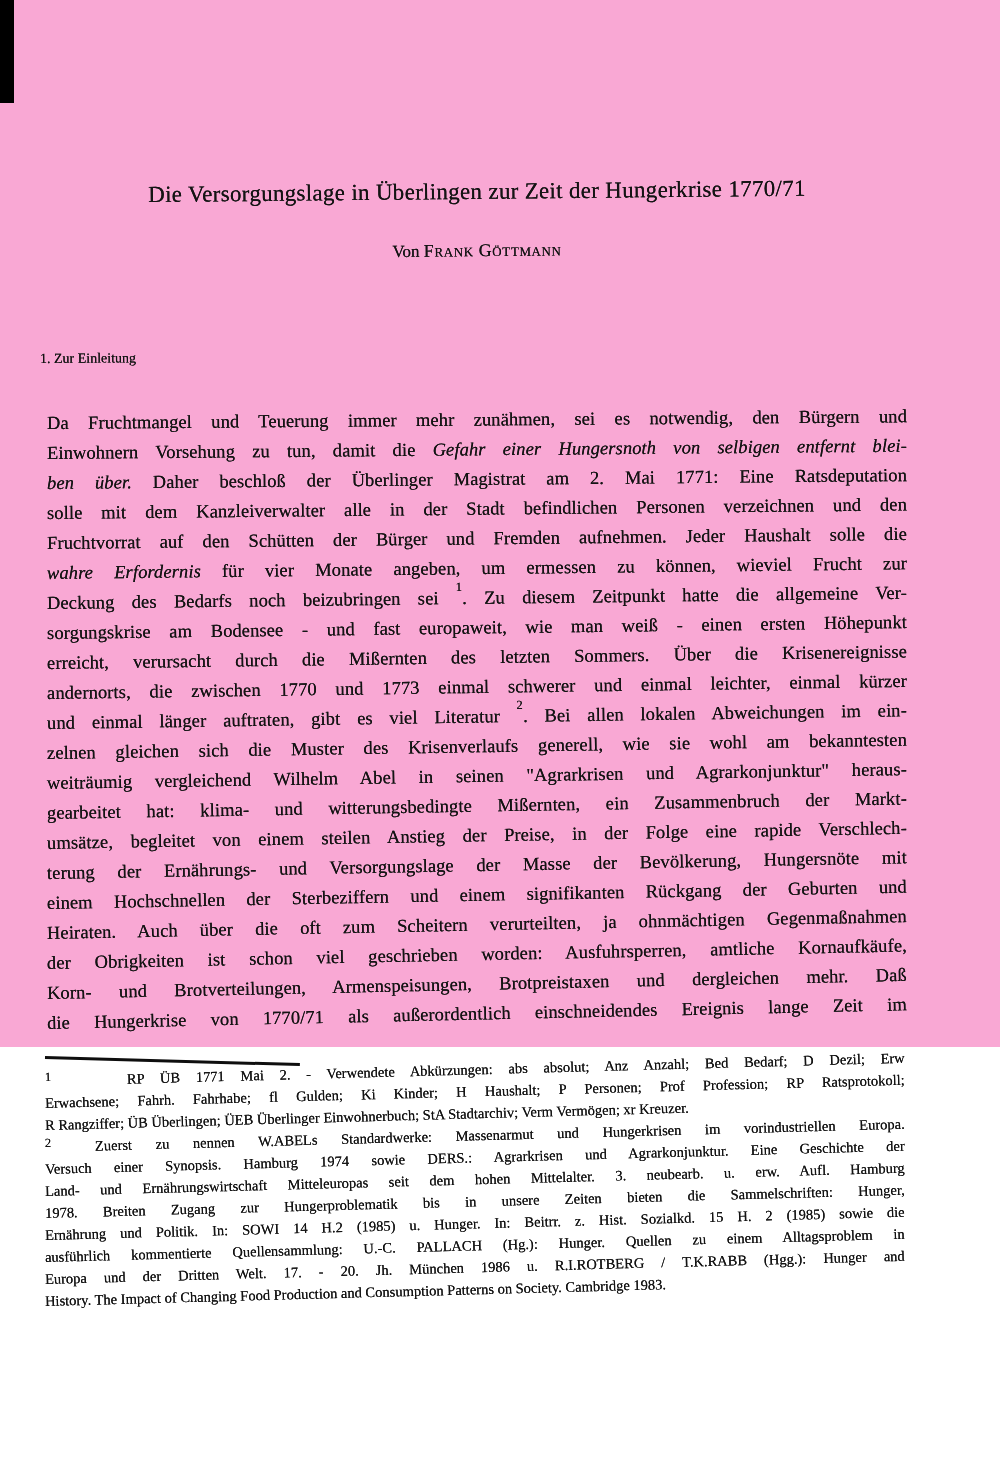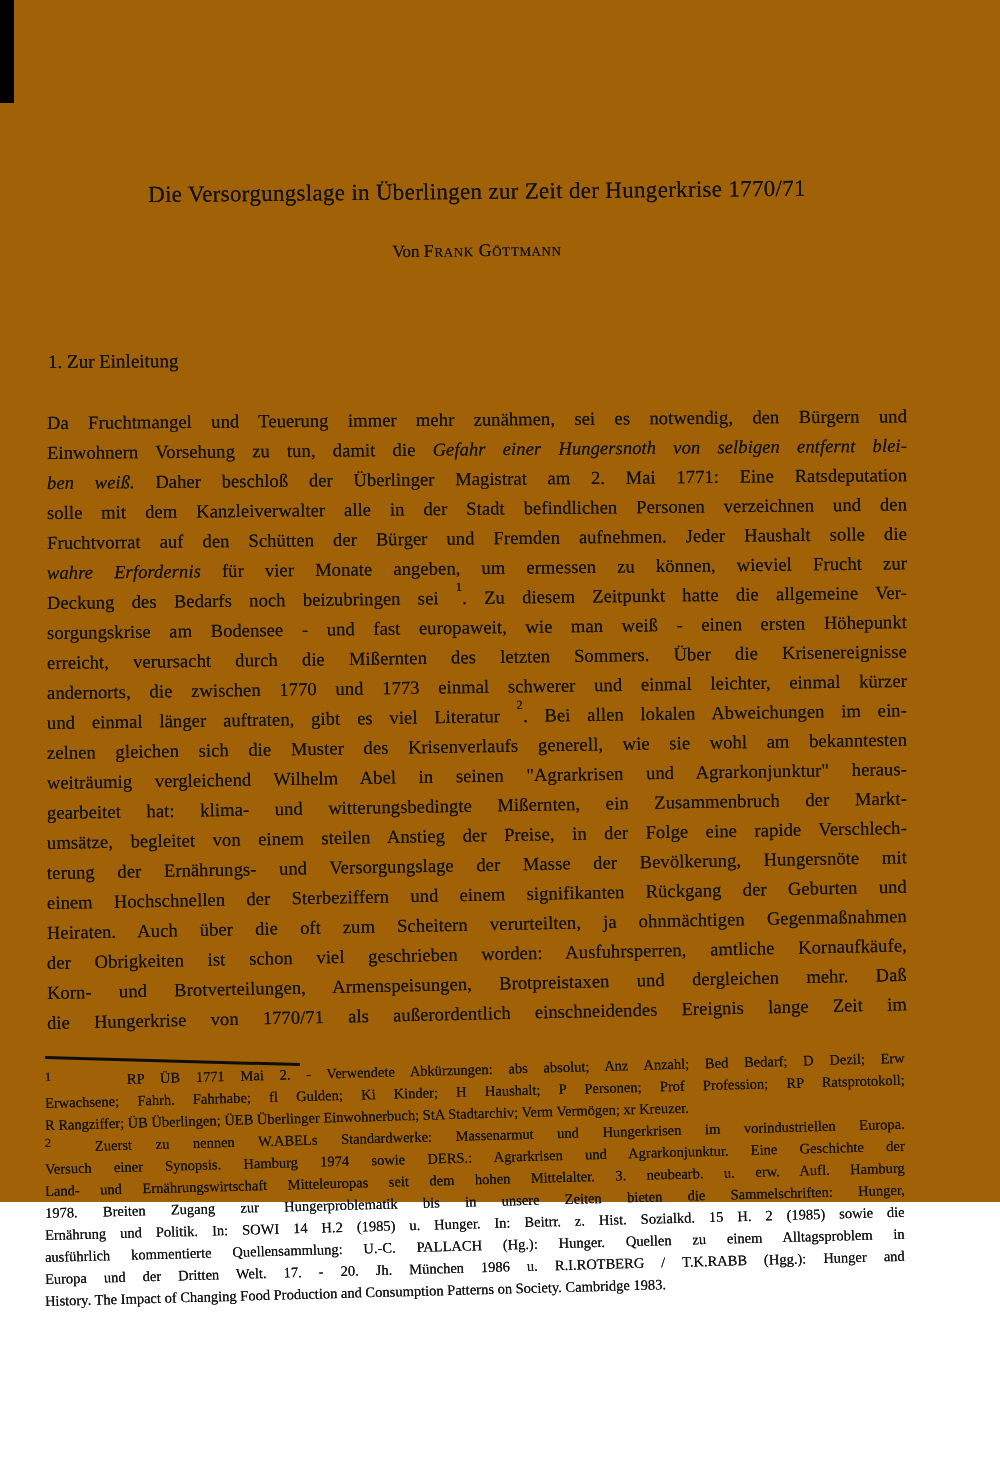--- a/index.html
+++ b/index.html
@@ -5,22 +5,22 @@
   html, body { margin: 0; padding: 0; }
   body {
     width: 1000px; height: 1473px;
     background: #ffffff;
     font-family: "Liberation Serif", "DejaVu Serif", serif;
     color: #141414;
     overflow: hidden;
   }
   .page {
     position: relative;
-    width: 1000px; height: 1202px;
-    background: #a16207;
+    width: 1000px; height: 1047px;
+    background: #f9a8d4;
   }
   .page * { text-shadow: 0 0 0.4px currentColor; }
 
   
   .corner-bar {
     position: absolute; left: 0; top: 0;
     width: 14px; height: 103px;
     background: #000000;
     text-shadow: none;
   }
@@ -34,22 +34,22 @@
   }
   .byline {
     position: absolute; top: 244px; left: 47px; width: 860px;
     text-align: center; font-size: 17px;
     transform: rotate(-0.5deg); transform-origin: 0 50%;
   }
   .byline .sc {
     font-variant: small-caps; letter-spacing: 0.6px; font-size: 18px;
   }
   .section-heading {
-    position: absolute; top: 351px; left: 48px;
-    font-size: 19px;
+    position: absolute; top: 351px; left: 40px;
+    font-size: 14px;
     transform: rotate(-0.4deg); transform-origin: 0 50%;
     white-space: nowrap;
   }
 
   .body-block {
     position: absolute; top: 408px; left: 47px; width: 860px;
   }
   .line {
     position: relative;
     height: 30px; line-height: 30px;
@@ -97,21 +97,21 @@
   <div class="byline">
     <span>Von</span>
     <span class="sc">Frank Göttmann</span>
   </div>
 
   <div class="section-heading">1. Zur Einleitung</div>
 
   <div class="body-block" id="body-lines">
       <div class="line" style="transform: rotate(-0.45deg);"><span>Da Fruchtmangel und Teuerung immer mehr zunähmen, sei es notwendig, den Bürgern und</span></div>
       <div class="line" style="transform: rotate(-0.49deg);"><span>Einwohnern Vorsehung zu tun, damit die </span><span class="it">Gefahr einer Hungersnoth von selbigen entfernt blei-</span></div>
-      <div class="line" style="transform: rotate(-0.53deg);"><span class="it">ben weiß.</span><span> Daher beschloß der Überlinger Magistrat am 2. Mai 1771: Eine Ratsdeputation</span></div>
+      <div class="line" style="transform: rotate(-0.53deg);"><span class="it">ben über.</span><span> Daher beschloß der Überlinger Magistrat am 2. Mai 1771: Eine Ratsdeputation</span></div>
       <div class="line" style="transform: rotate(-0.57deg);"><span>solle mit dem Kanzleiverwalter alle in der Stadt befindlichen Personen verzeichnen und den</span></div>
       <div class="line" style="transform: rotate(-0.61deg);"><span>Fruchtvorrat auf den Schütten der Bürger und Fremden aufnehmen. Jeder Haushalt solle die</span></div>
       <div class="line" style="transform: rotate(-0.65deg);"><span class="it">wahre Erfordernis</span><span> für vier Monate angeben, um ermessen zu können, wieviel Frucht zur</span></div>
       <div class="line" style="transform: rotate(-0.69deg);"><span>Deckung des Bedarfs noch beizubringen sei </span><sup class="ref">1</sup><span>. Zu diesem Zeitpunkt hatte die allgemeine Ver-</span></div>
       <div class="line" style="transform: rotate(-0.73deg);"><span>sorgungskrise am Bodensee - und fast europaweit, wie man weiß - einen ersten Höhepunkt</span></div>
       <div class="line" style="transform: rotate(-0.77deg);"><span>erreicht, verursacht durch die Mißernten des letzten Sommers. Über die Krisenereignisse</span></div>
       <div class="line" style="transform: rotate(-0.81deg);"><span>andernorts, die zwischen 1770 und 1773 einmal schwerer und einmal leichter, einmal kürzer</span></div>
       <div class="line" style="transform: rotate(-0.85deg);"><span>und einmal länger auftraten, gibt es viel Literatur </span><sup class="ref">2</sup><span>. Bei allen lokalen Abweichungen im ein-</span></div>
       <div class="line" style="transform: rotate(-0.89deg);"><span>zelnen gleichen sich die Muster des Krisenverlaufs generell, wie sie wohl am bekanntesten</span></div>
       <div class="line" style="transform: rotate(-0.93deg);"><span>weiträumig vergleichend Wilhelm Abel in seinen "Agrarkrisen und Agrarkonjunktur" heraus-</span></div>

